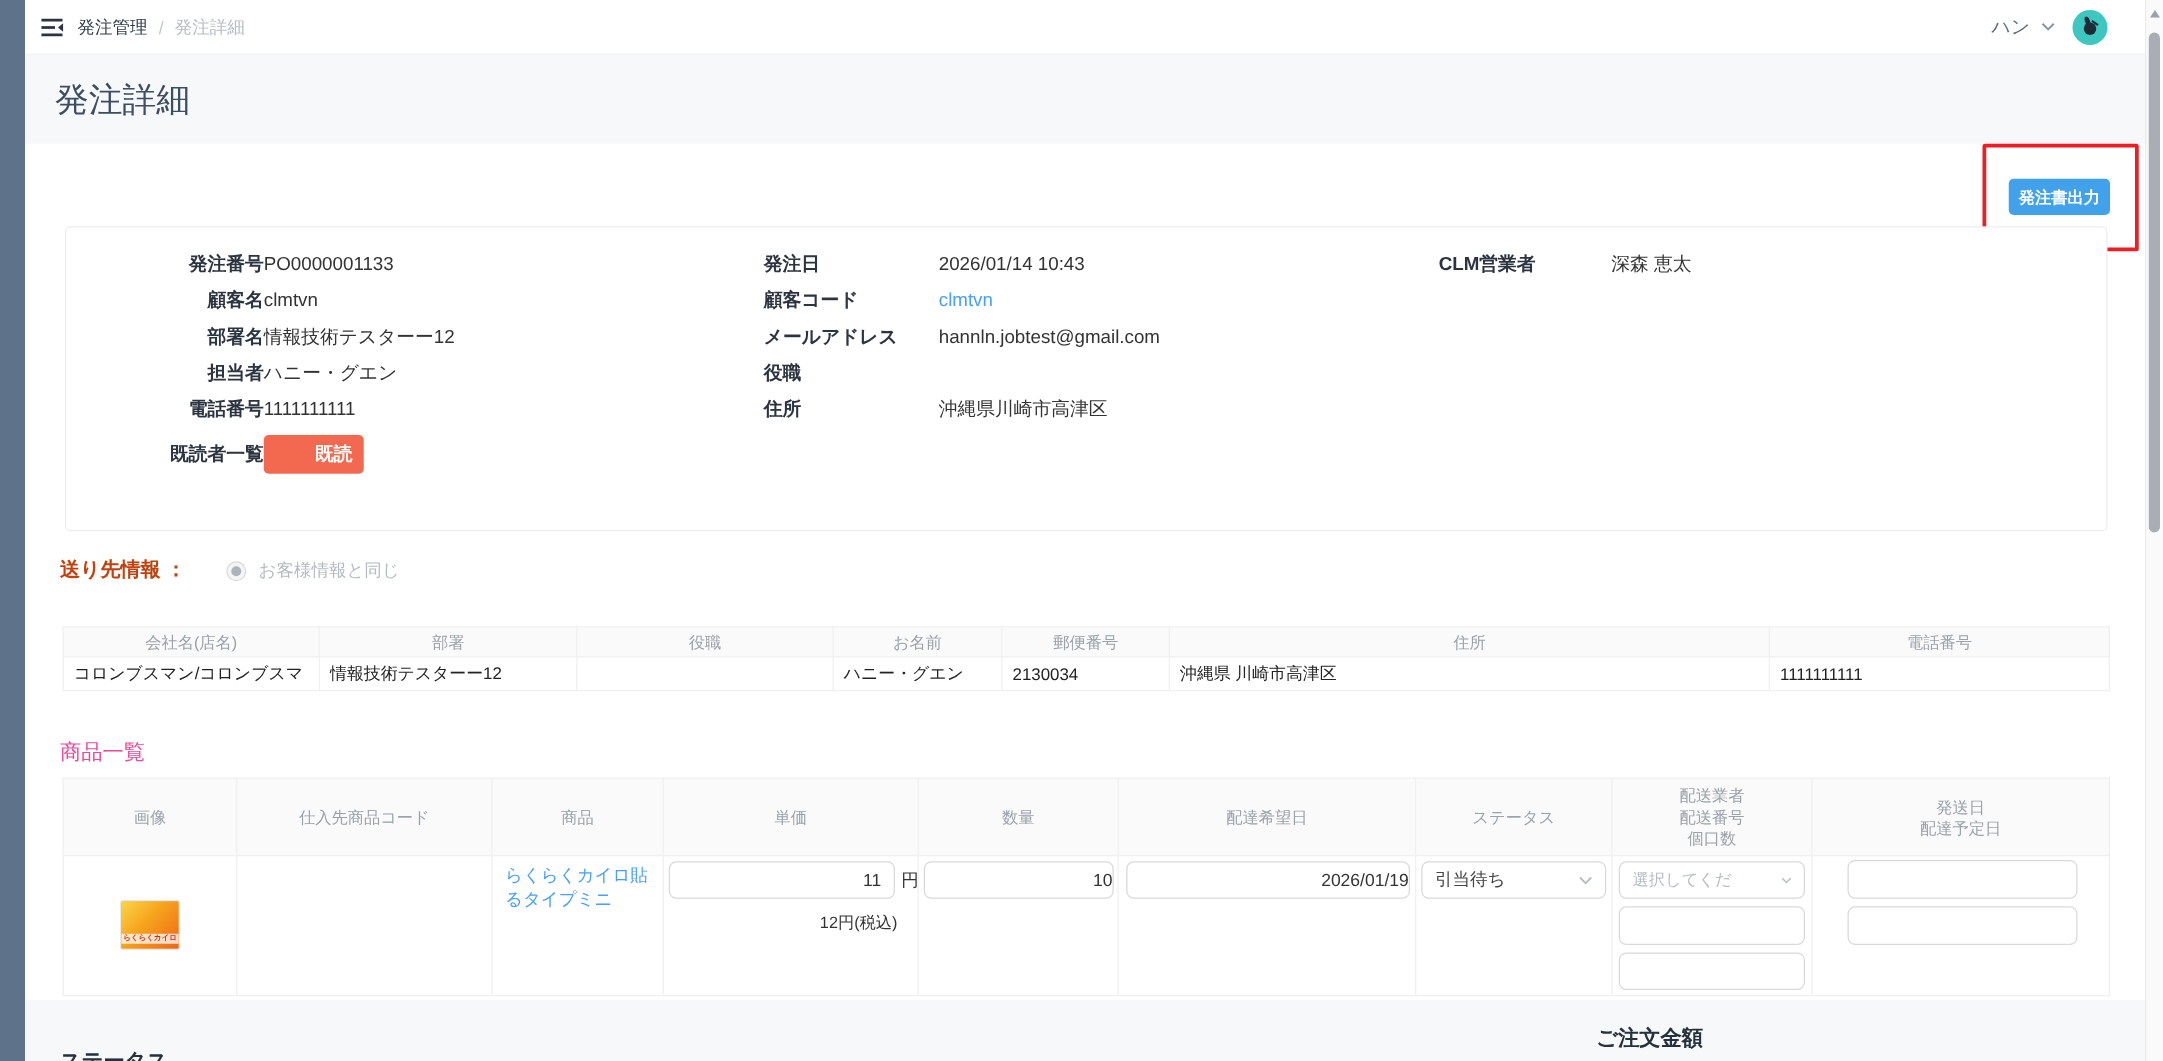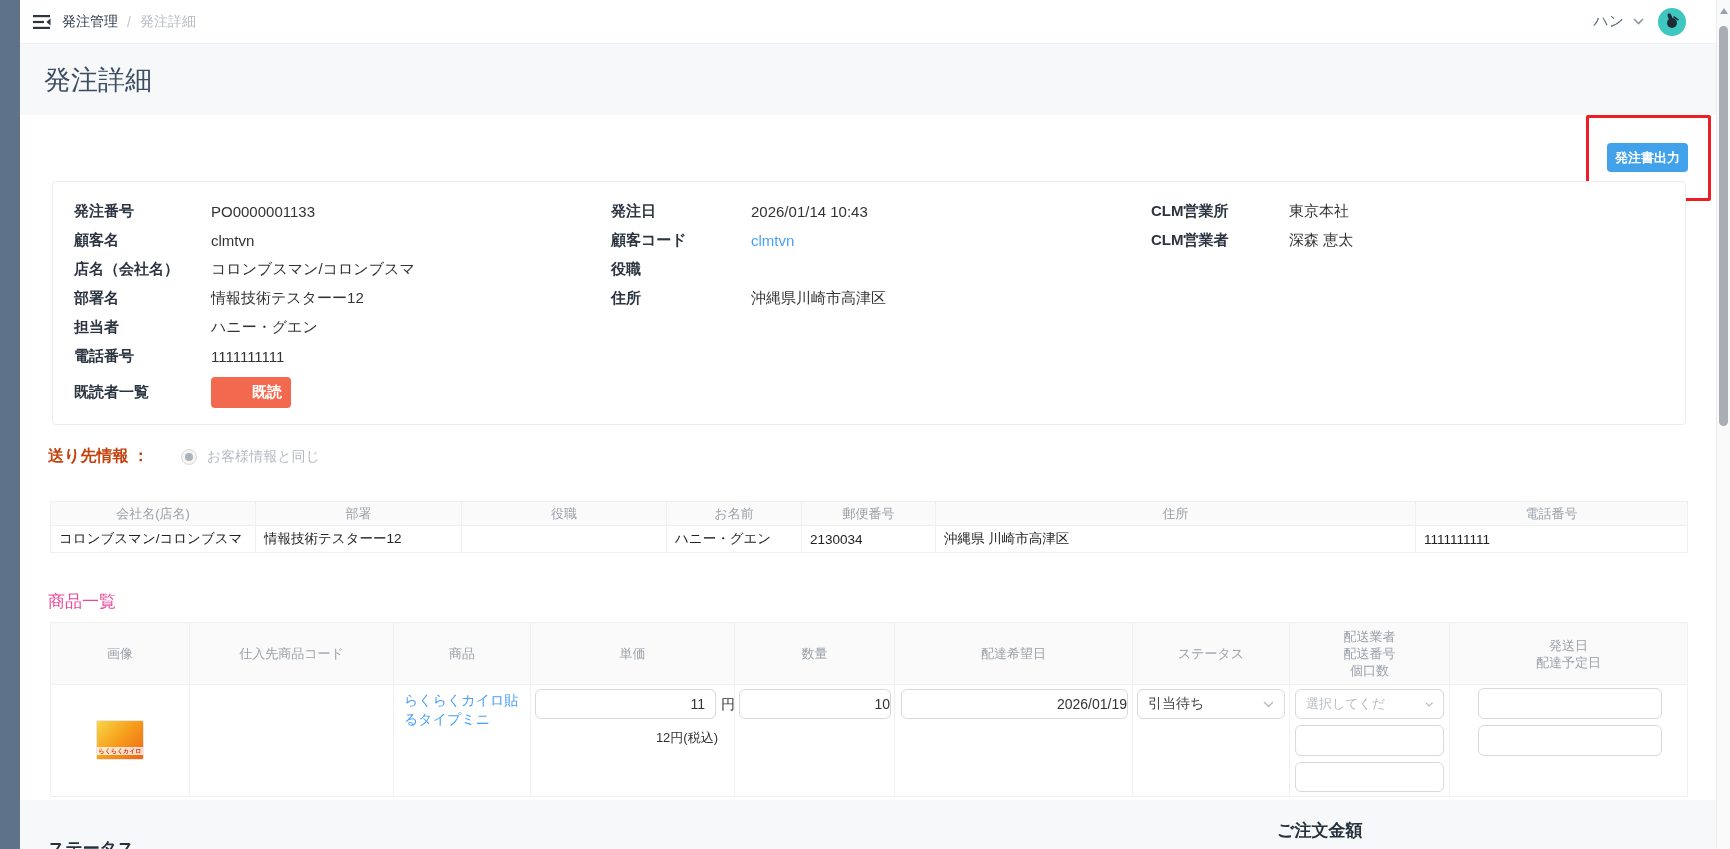--- a/index.html
+++ b/index.html
@@ -55,21 +55,21 @@
 
   
   .info-card { position:absolute; left:32px; top:66px; width:1634px; height:244px; background:#fff; border:1px solid #ebedf0; border-radius:4px; }
   .info-col { position:absolute; top:15px; }
   .info-col-1 { left:21px; }
   .info-col-2 { left:558px; }
   .info-col-3 { left:1098px; }
   .info-row { display:flex; align-items:center; height:29px; font-size:15px; }
   .info-row-last { height:37px; margin-top:3px; }
   .info-label { font-weight:bold; color:#2b3440; flex:0 0 auto; }
-  .w137 { width:137px; } .w140 { width:140px; } .w138 { width:138px; }
+  .w137 { width:137px;text-align:right; } .w140 { width:140px; } .w138 { width:138px; }
   .info-value { color:#333; }
   .link { color:#4aa0f5; cursor:pointer; text-decoration:none; }
   .read-btn {
     width:80px; height:31px; background:#f2694f; color:#fff; border:none; border-radius:4px;
     font-size:15px; font-weight:bold; cursor:pointer; font-family:inherit;padding-left:32px;
   }
 
   
   .ship-header { position:absolute; left:28px; top:331px; display:flex; align-items:center; }
   .ship-title { font-size:16px; font-weight:bold; color:#c2410c; }
@@ -171,24 +171,20 @@
     <div class="info-col info-col-1">
       <div class="info-row">
         <span class="info-label w137">発注番号</span>
         <span class="info-value">PO0000001133</span>
       </div>
       <div class="info-row">
         <span class="info-label w137">顧客名</span>
         <span class="info-value">clmtvn</span>
       </div>
       <div class="info-row">
-        <span class="info-label w137">店名（会社名）</span>
-        <span class="info-value">コロンブスマン/コロンブスマ</span>
-      </div>
-      <div class="info-row">
         <span class="info-label w137">部署名</span>
         <span class="info-value">情報技術テスターー12</span>
       </div>
       <div class="info-row">
         <span class="info-label w137">担当者</span>
         <span class="info-value">ハニー・グエン</span>
       </div>
       <div class="info-row">
         <span class="info-label w137">電話番号</span>
         <span class="info-value">1111111111</span>
@@ -202,34 +198,34 @@
     <div class="info-col info-col-2">
       <div class="info-row">
         <span class="info-label w140">発注日</span>
         <span class="info-value">2026/01/14 10:43</span>
       </div>
       <div class="info-row">
         <span class="info-label w140">顧客コード</span>
         <a class="link">clmtvn</a>
       </div>
       <div class="info-row">
+        <span class="info-label w140">メールアドレス</span>
+        <span class="info-value">hannln.jobtest@gmail.com</span>
+      </div>
+      <div class="info-row">
         <span class="info-label w140">役職</span>
         <span class="info-value"></span>
       </div>
       <div class="info-row">
         <span class="info-label w140">住所</span>
         <span class="info-value">沖縄県川崎市高津区</span>
       </div>
     </div>
 
     <div class="info-col info-col-3">
-      <div class="info-row">
-        <span class="info-label w138">CLM営業所</span>
-        <span class="info-value">東京本社</span>
-      </div>
       <div class="info-row">
         <span class="info-label w138">CLM営業者</span>
         <span class="info-value">深森 恵太</span>
       </div>
     </div>
   </div>
 
   <div class="ship-header">
     <span class="ship-title">送り先情報 ：</span>
     <span class="radio" aria-disabled="true">

